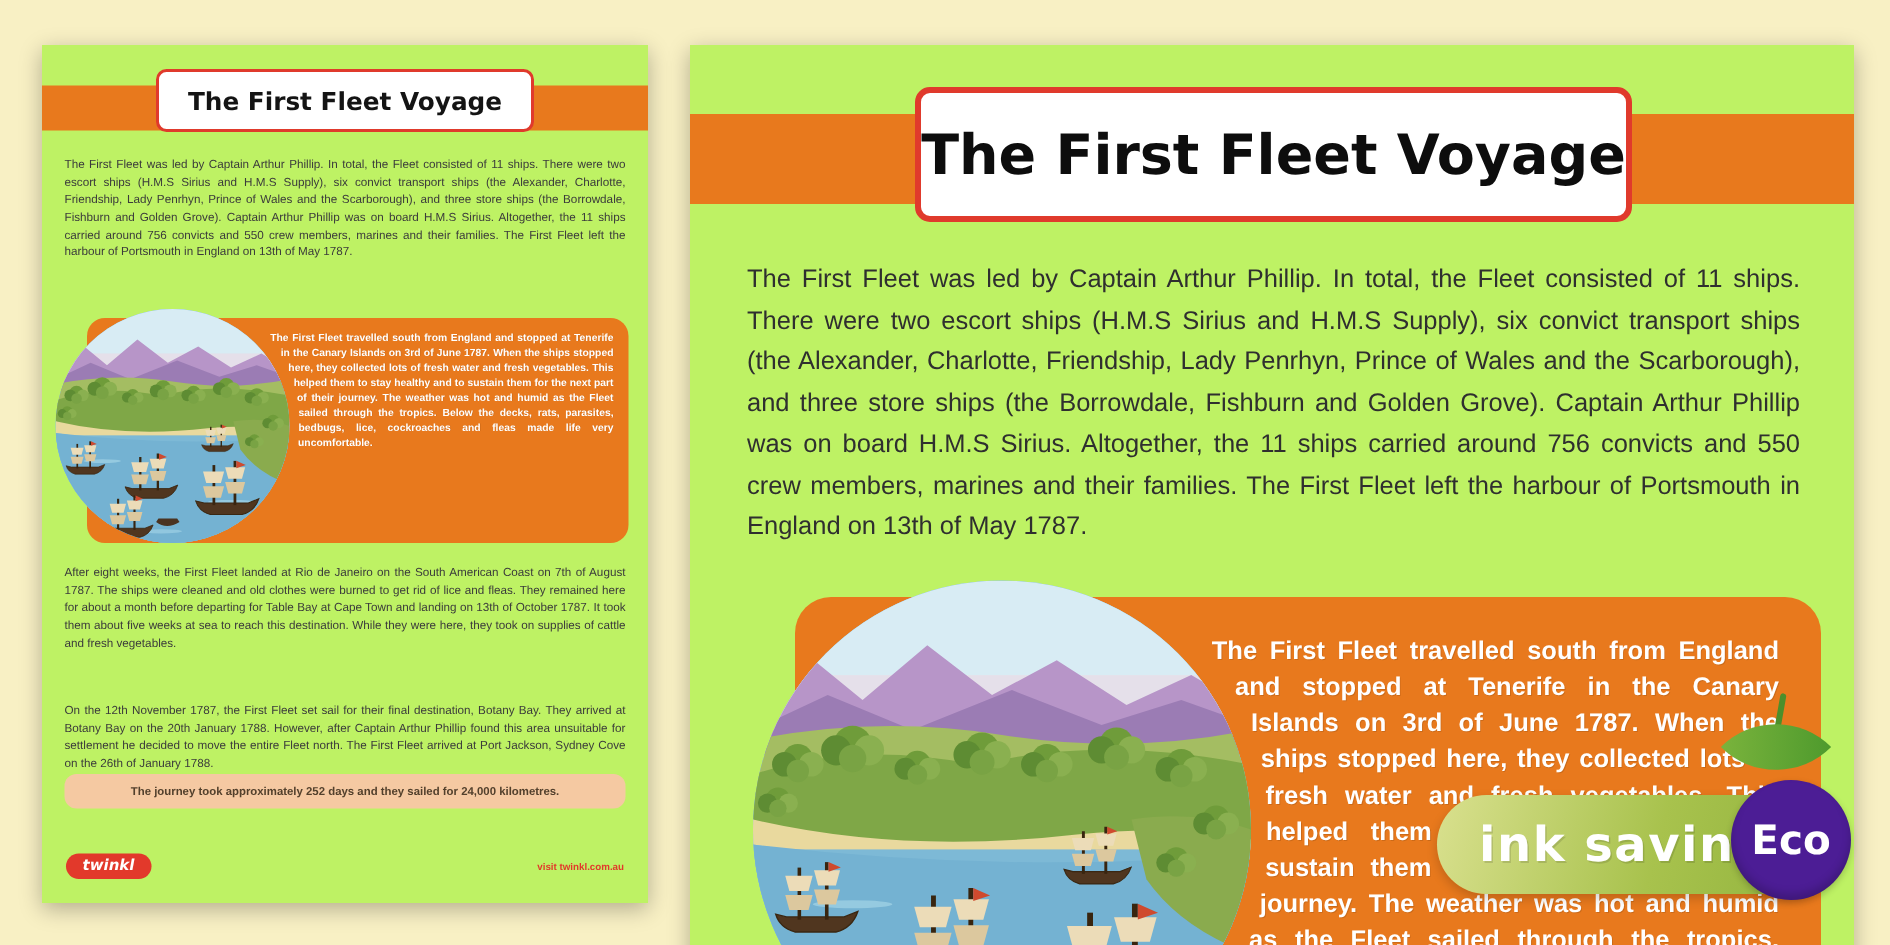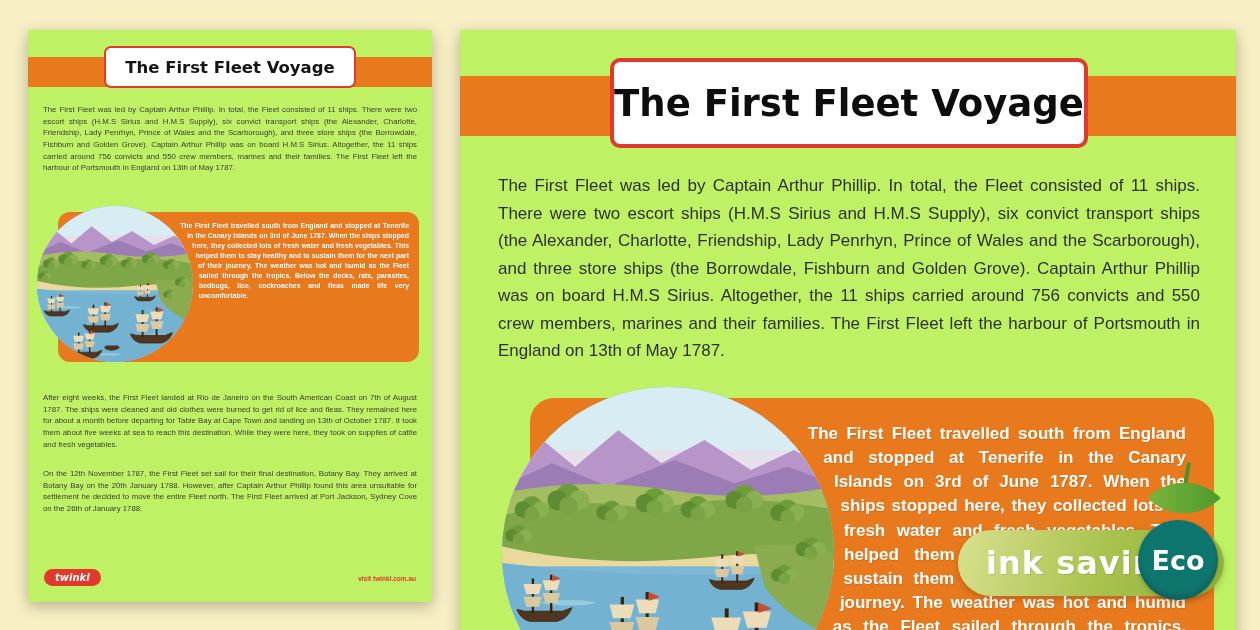--- a/index.html
+++ b/index.html
@@ -21,21 +21,21 @@
     position:absolute; left:76px; top:16px; width:252px; height:42px;
     background:#fff; border:2.5px solid #e03a2c; border-radius:7px; z-index:2;
     display:flex; align-items:center; justify-content:center;
     font-family:"DejaVu Sans", sans-serif; font-weight:bold; font-size:16.5px; color:#141414;
   }
   .s-para {
     position:absolute; left:15px; right:15px;
     font-size:7.8px; line-height:1.5; text-align:justify; color:#3b3b3b;
   }
   .s-para1 { top:74px; }
-  .s-para2 { top:362px; }
+  .s-para2 { top:346px; }
   .s-para3 { top:438px; }
   .s-illus { position:absolute; left:0; top:176px; width:100%; height:158px; }
   .s-box {
     position:absolute; left:30px; right:13px; top:6px; bottom:2px;
     background:#e8791d; border-radius:12px; padding:9px 10px; overflow:hidden;
   }
   .s-spacer { float:left; width:132px; height:100%; shape-outside:circle(84px at 47px 63px); }
   .s-box p {
     color:#fff; font-weight:bold; font-size:6.9px; line-height:1.45; text-align:justify;
     text-shadow:0.4px 0.4px 0 rgba(0,0,0,0.12);
@@ -105,22 +105,22 @@
     border-radius:40px;
     background:linear-gradient(105deg,#d9e08e 0%,#a8c24d 55%,#8fb23c 100%);
     box-shadow:0 3px 7px rgba(0,0,0,0.18);
     display:flex; align-items:center; padding-left:28px;
   }
   .badge-ink {
     color:#fff; font-family:"DejaVu Sans", sans-serif; font-weight:bold;
     font-size:32px; letter-spacing:1px; text-shadow:1px 1px 0 rgba(0,0,0,0.12);
   }
   .badge-eco {
-    position:absolute; left:186px; top:52px; width:80px; height:80px;
-    border-radius:50%; background:#0f766e;
+    position:absolute; left:202px; top:52px; width:80px; height:80px;
+    border-radius:50%; background:#4c1d95;
     box-shadow:inset 0 -4px 6px rgba(0,0,0,0.18), 0 2px 5px rgba(0,0,0,0.2);
     display:flex; align-items:center; justify-content:center;
     color:#fff; font-family:"DejaVu Sans", sans-serif; font-weight:bold; font-size:27px;
   }
 </style>
 </head>
 <body>
 
 <svg width="0" height="0" style="position:absolute" aria-hidden="true">
   <defs>
@@ -189,20 +189,21 @@
     </div>
     <div class="s-circle">
       <svg viewBox="0 0 200 200" preserveAspectRatio="xMidYMid slice">
           <use href="#fleet-scene"></use>
         </svg>
     </div>
   </div>
 
   <p class="s-para s-para2">After eight weeks, the First Fleet landed at Rio de Janeiro on the South American Coast on 7th of August 1787. The ships were cleaned and old clothes were burned to get rid of lice and fleas. They remained here for about a month before departing for Table Bay at Cape Town and landing on 13th of October 1787. It took them about five weeks at sea to reach this destination. While they were here, they took on supplies of cattle and fresh vegetables.</p>
   <p class="s-para s-para3">On the 12th November 1787, the First Fleet set sail for their final destination, Botany Bay. They arrived at Botany Bay on the 20th January 1788. However, after Captain Arthur Phillip found this area unsuitable for settlement he decided to move the entire Fleet north. The First Fleet arrived at Port Jackson, Sydney Cove on the 26th of January 1788.</p>
+  <div class="s-summary">The journey took approximately 252 days and they sailed for 24,000 kilometres.</div>
   <div class="s-logo">twinkl</div>
   <div class="s-site">visit twinkl.com.au</div>
 </div>
 
 <div class="page page-large">
   <div class="l-banner"></div>
   <div class="l-titlebox">
     <span>The First Fleet Voyage</span>
   </div>
   <p class="l-para1">The First Fleet was led by Captain Arthur Phillip. In total, the Fleet consisted of 11 ships. There were two escort ships (H.M.S Sirius and H.M.S Supply), six convict transport ships (the Alexander, Charlotte, Friendship, Lady Penrhyn, Prince of Wales and the Scarborough), and three store ships (the Borrowdale, Fishburn and Golden Grove). Captain Arthur Phillip was on board H.M.S Sirius. Altogether, the 11 ships carried around 756 convicts and 550 crew members, marines and their families. The First Fleet left the harbour of Portsmouth in England on 13th of May 1787.</p>

